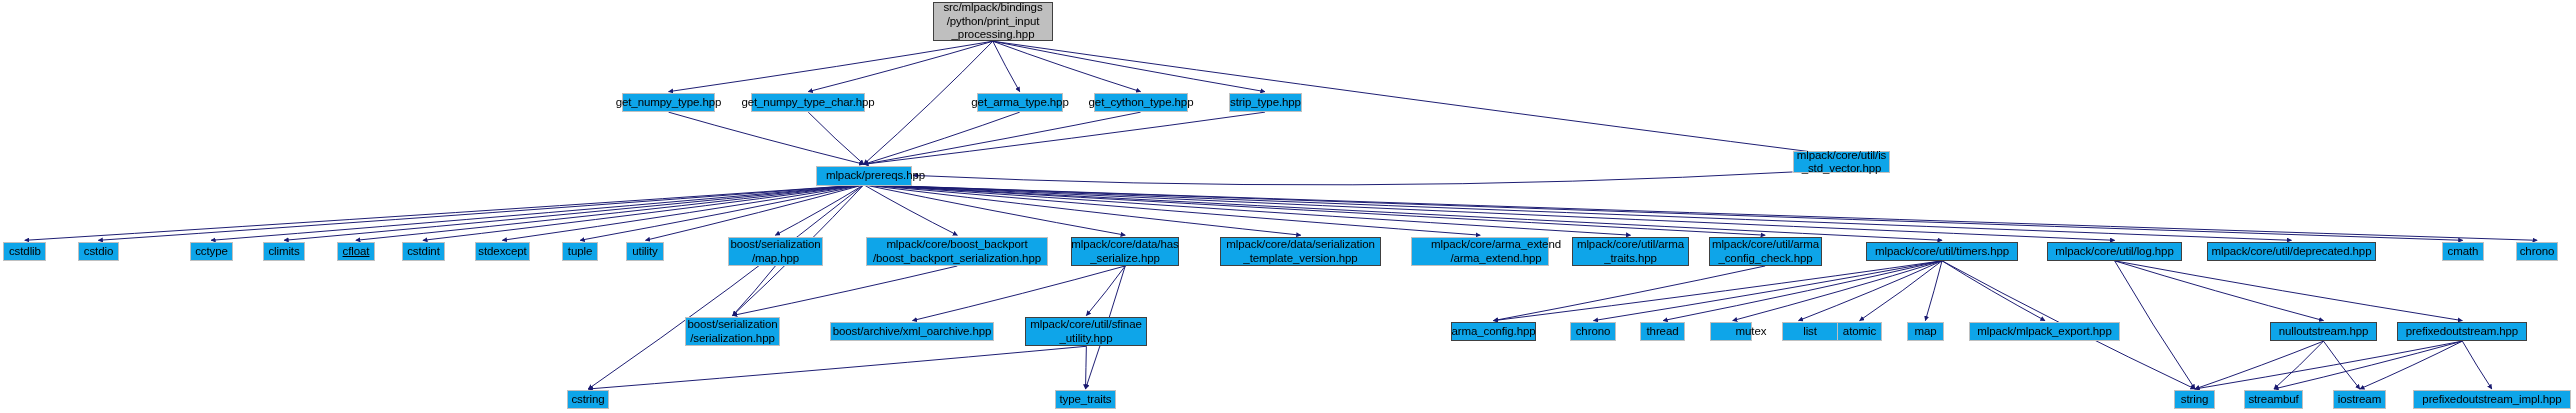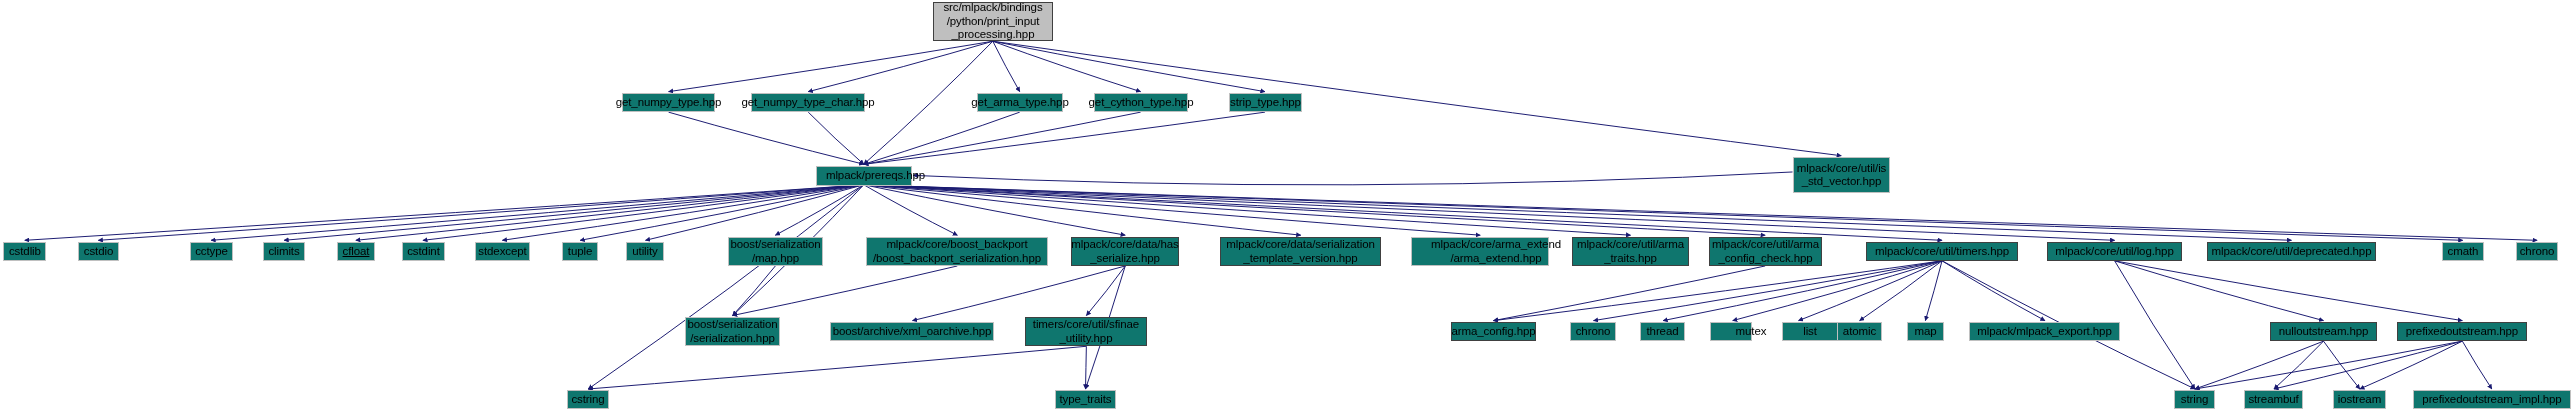--- a/index.html
+++ b/index.html
@@ -18,21 +18,21 @@
   #edge-layer {
     position: absolute;
     left: 0;
     top: 0;
     width: 2576px;
     height: 414px;
   }
   .node {
     position: absolute;
     box-sizing: border-box;
-    background: #0f766e;
+    background: #0ea5e9;
     border: 0.9px solid #c0c0c0;
     color: #000000;
     font-size: 11.5px;
     line-height: 13.2px;
     text-align: center;
     display: flex;
     align-items: center;
     justify-content: center;
     white-space: pre-line;
     letter-spacing: -0.1px;
@@ -125,21 +125,21 @@
   <div id="nodes">
       <div class="node root" style="left: 933px; top: 1.7px; width: 120px; height: 39px;"><span>src/mlpack/bindings
 /python/print_input
 _processing.hpp</span></div>
       <div class="node" style="left: 622px; top: 93px; width: 93px; height: 19px;"><span>get_numpy_type.hpp</span></div>
       <div class="node" style="left: 751px; top: 93px; width: 114px; height: 19px;"><span>get_numpy_type_char.hpp</span></div>
       <div class="node" style="left: 977px; top: 93px; width: 86px; height: 19px;"><span>get_arma_type.hpp</span></div>
       <div class="node" style="left: 1094px; top: 93px; width: 94px; height: 19px;"><span>get_cython_type.hpp</span></div>
       <div class="node" style="left: 1229px; top: 93px; width: 73px; height: 19px;"><span>strip_type.hpp</span></div>
       <div class="node" style="left: 816px; top: 166px; width: 96px; height: 20px; padding-left: 23px;"><span>mlpack/prereqs.hpp</span></div>
-      <div class="node" style="left: 1793px; top: 157px; width: 97px; height: 36px;"><span>mlpack/core/util/is
+      <div class="node" style="left: 1793px; top: 151px; width: 97px; height: 22px;"><span>mlpack/core/util/is
 _std_vector.hpp</span></div>
       <div class="node" style="left: 3.4px; top: 242px; width: 43px; height: 19px;"><span>cstdlib</span></div>
       <div class="node" style="left: 78px; top: 242px; width: 41px; height: 19px;"><span>cstdio</span></div>
       <div class="node" style="left: 190px; top: 242px; width: 43px; height: 19px;"><span>cctype</span></div>
       <div class="node" style="left: 263px; top: 242px; width: 42px; height: 19px;"><span>climits</span></div>
       <div class="node" style="left: 337px; top: 242px; width: 38px; height: 19px; text-decoration: underline;"><span>cfloat</span></div>
       <div class="node" style="left: 402px; top: 242px; width: 43px; height: 19px;"><span>cstdint</span></div>
       <div class="node" style="left: 475px; top: 242px; width: 55px; height: 19px;"><span>stdexcept</span></div>
       <div class="node" style="left: 562px; top: 242px; width: 36px; height: 19px;"><span>tuple</span></div>
       <div class="node" style="left: 626px; top: 242px; width: 38px; height: 19px;"><span>utility</span></div>
@@ -158,21 +158,21 @@
       <div class="node strong" style="left: 1709px; top: 237px; width: 113px; height: 29px;"><span>mlpack/core/util/arma
 _config_check.hpp</span></div>
       <div class="node strong" style="left: 1866px; top: 242px; width: 152px; height: 19px;"><span>mlpack/core/util/timers.hpp</span></div>
       <div class="node strong" style="left: 2047px; top: 242px; width: 135px; height: 19px;"><span>mlpack/core/util/log.hpp</span></div>
       <div class="node strong" style="left: 2207px; top: 242px; width: 169px; height: 19px;"><span>mlpack/core/util/deprecated.hpp</span></div>
       <div class="node" style="left: 2442px; top: 242px; width: 42px; height: 19px;"><span>cmath</span></div>
       <div class="node" style="left: 2516px; top: 242px; width: 42px; height: 19px;"><span>chrono</span></div>
       <div class="node" style="left: 685px; top: 317px; width: 95px; height: 29px;"><span>boost/serialization
 /serialization.hpp</span></div>
       <div class="node" style="left: 830px; top: 322px; width: 164px; height: 19px;"><span>boost/archive/xml_oarchive.hpp</span></div>
-      <div class="node strong" style="left: 1025px; top: 317px; width: 122px; height: 29px;"><span>timers/core/util/sfinae
+      <div class="node strong" style="left: 1025px; top: 317px; width: 122px; height: 29px;"><span>mlpack/core/util/sfinae
 _utility.hpp</span></div>
       <div class="node strong" style="left: 1451px; top: 322px; width: 85px; height: 19px;"><span>arma_config.hpp</span></div>
       <div class="node" style="left: 1570px; top: 322px; width: 46px; height: 19px;"><span>chrono</span></div>
       <div class="node" style="left: 1640px; top: 322px; width: 45px; height: 19px;"><span>thread</span></div>
       <div class="node" style="left: 1710px; top: 322px; width: 20px; height: 19px; padding-left: 40px;"><span>mutex</span></div>
       <div class="node" style="left: 1782px; top: 322px; width: 56px; height: 19px;"><span>list</span></div>
       <div class="node" style="left: 1837px; top: 322px; width: 45px; height: 19px;"><span>atomic</span></div>
       <div class="node" style="left: 1907px; top: 322px; width: 37px; height: 19px;"><span>map</span></div>
       <div class="node" style="left: 1969px; top: 322px; width: 151px; height: 19px;"><span>mlpack/mlpack_export.hpp</span></div>
       <div class="node strong" style="left: 2270px; top: 322px; width: 107px; height: 19px;"><span>nulloutstream.hpp</span></div>

